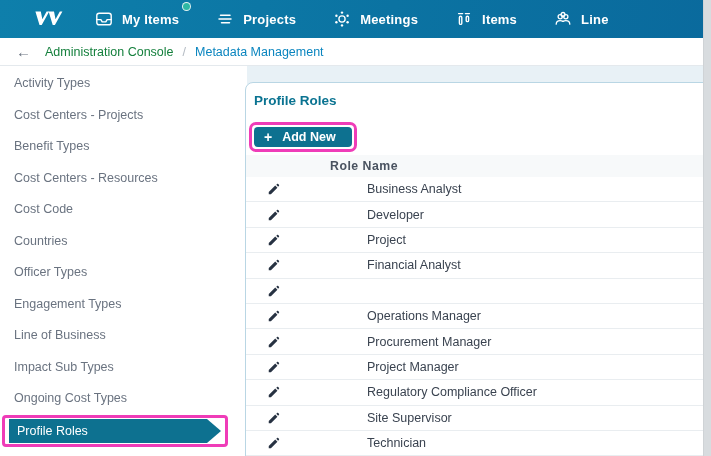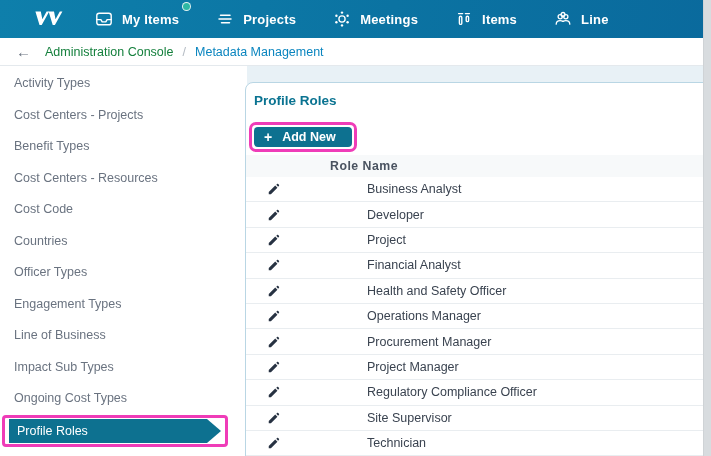--- a/index.html
+++ b/index.html
@@ -259,21 +259,20 @@
         </svg>
       </span>
     <span class="cell-name">Financial Analyst</span>
   </div>
   <div class="trow">
     <span class="cell-edit">
         <svg width="14" height="14" viewBox="0 0 16 16" fill="#273242">
           <path d="M2 11.5V14h2.5l7.4-7.4-2.5-2.5L2 11.5zM13.7 4.3c.3-.3.3-.8 0-1.1l-1-1c-.3-.3-.8-.3-1.1 0l-1 1 2.1 2.1 1-1z"></path>
         </svg>
       </span>
-    <span class="cell-name">Health and Safety Officer</span>
   </div>
   <div class="trow">
     <span class="cell-edit">
         <svg width="14" height="14" viewBox="0 0 16 16" fill="#273242">
           <path d="M2 11.5V14h2.5l7.4-7.4-2.5-2.5L2 11.5zM13.7 4.3c.3-.3.3-.8 0-1.1l-1-1c-.3-.3-.8-.3-1.1 0l-1 1 2.1 2.1 1-1z"></path>
         </svg>
       </span>
     <span class="cell-name">Operations Manager</span>
   </div>
   <div class="trow">

